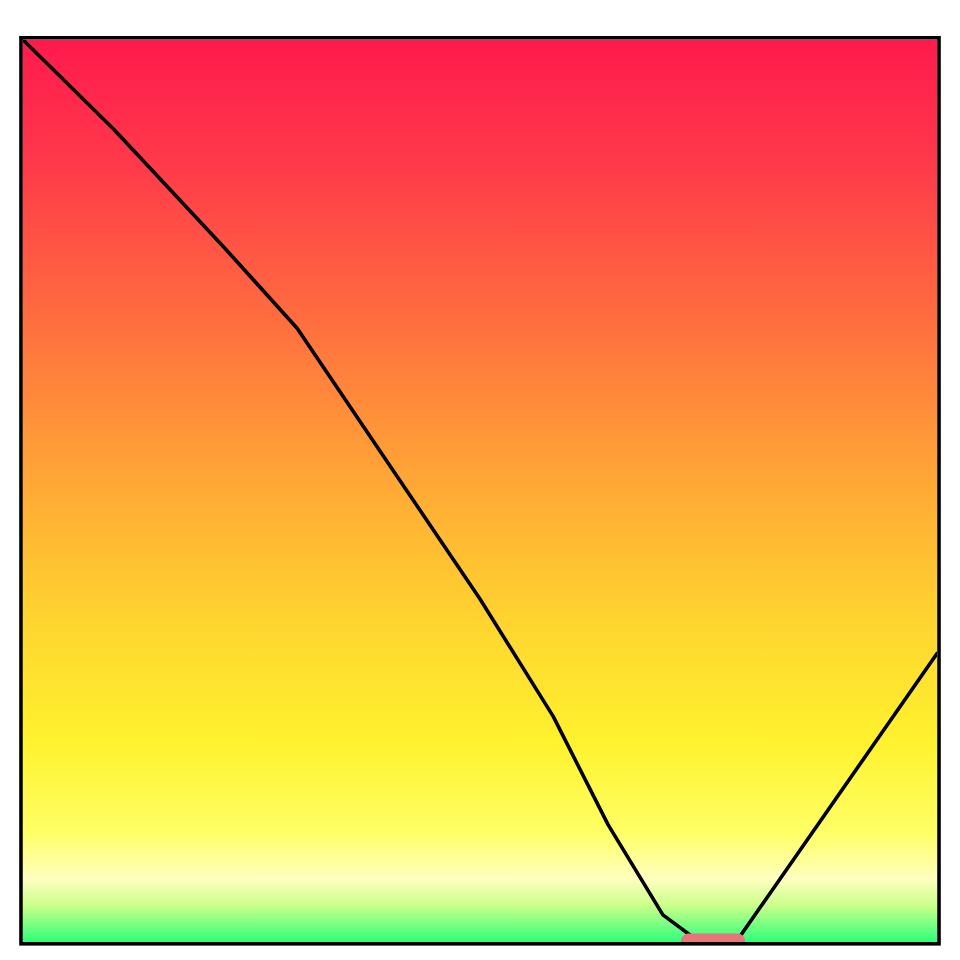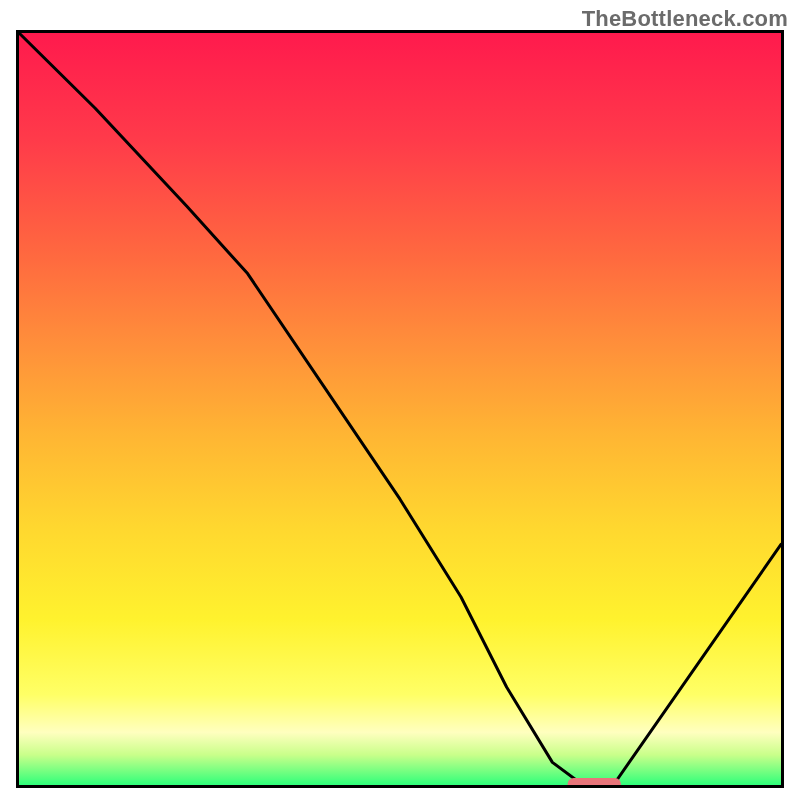--- a/index.html
+++ b/index.html
@@ -71,21 +71,20 @@
   .marker {
     fill: #e8757a;
     stroke: none;
   }
 </style>
 </head>
 <body>
 
 <div class="canvas">
 
-  <div class="watermark">TheBottleneck.com</div>
 
   <div class="plot-frame">
     <div class="gradient"></div>
 
     <svg class="curve" viewBox="0 0 762 752" preserveAspectRatio="none">
 
       <path class="curve-path" d="M0.0 0.0 L76.2 75.2 L167.6 173.0 L228.6 240.6 L304.8 353.4 L381.0 466.2 L442.0 564.0 L487.7 654.2 L533.4 729.4 L563.9 752.0 L594.4 752.0 L762.0 511.4"></path>
 
       <rect class="marker" rx="6" ry="6" x="548.6" y="745.0" width="53.3" height="14" fill="#e8757a"></rect>
     </svg>

